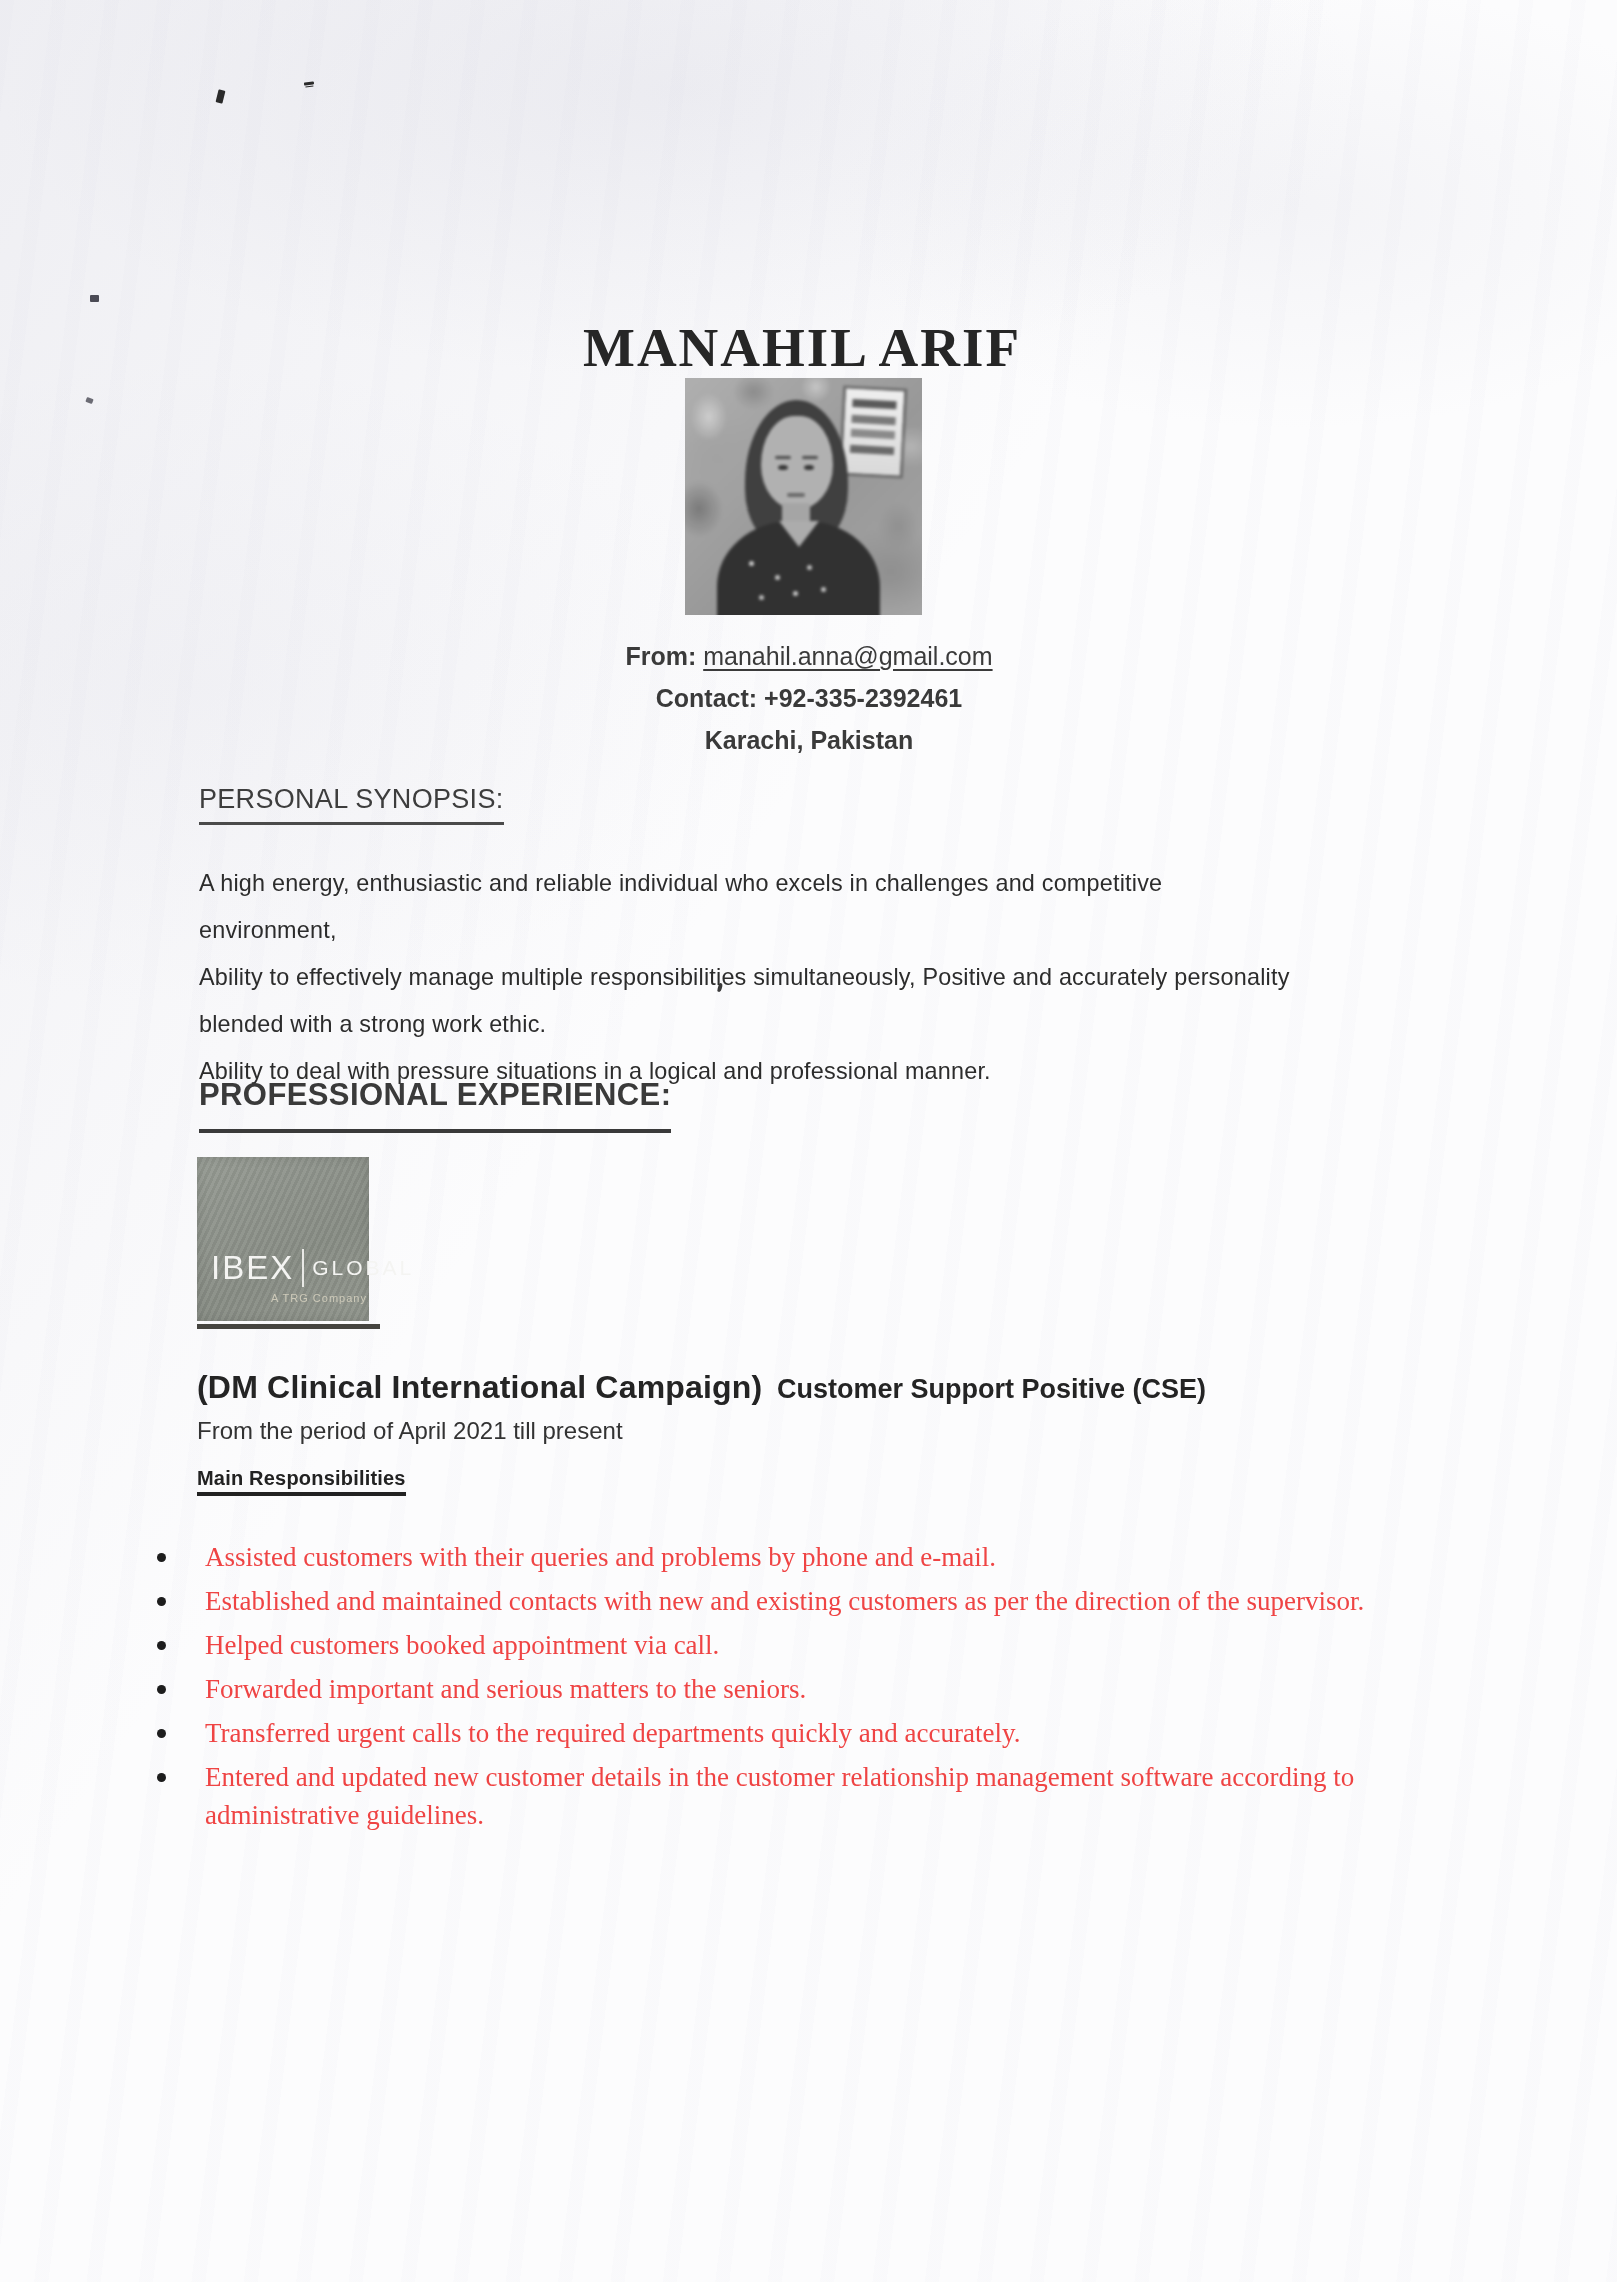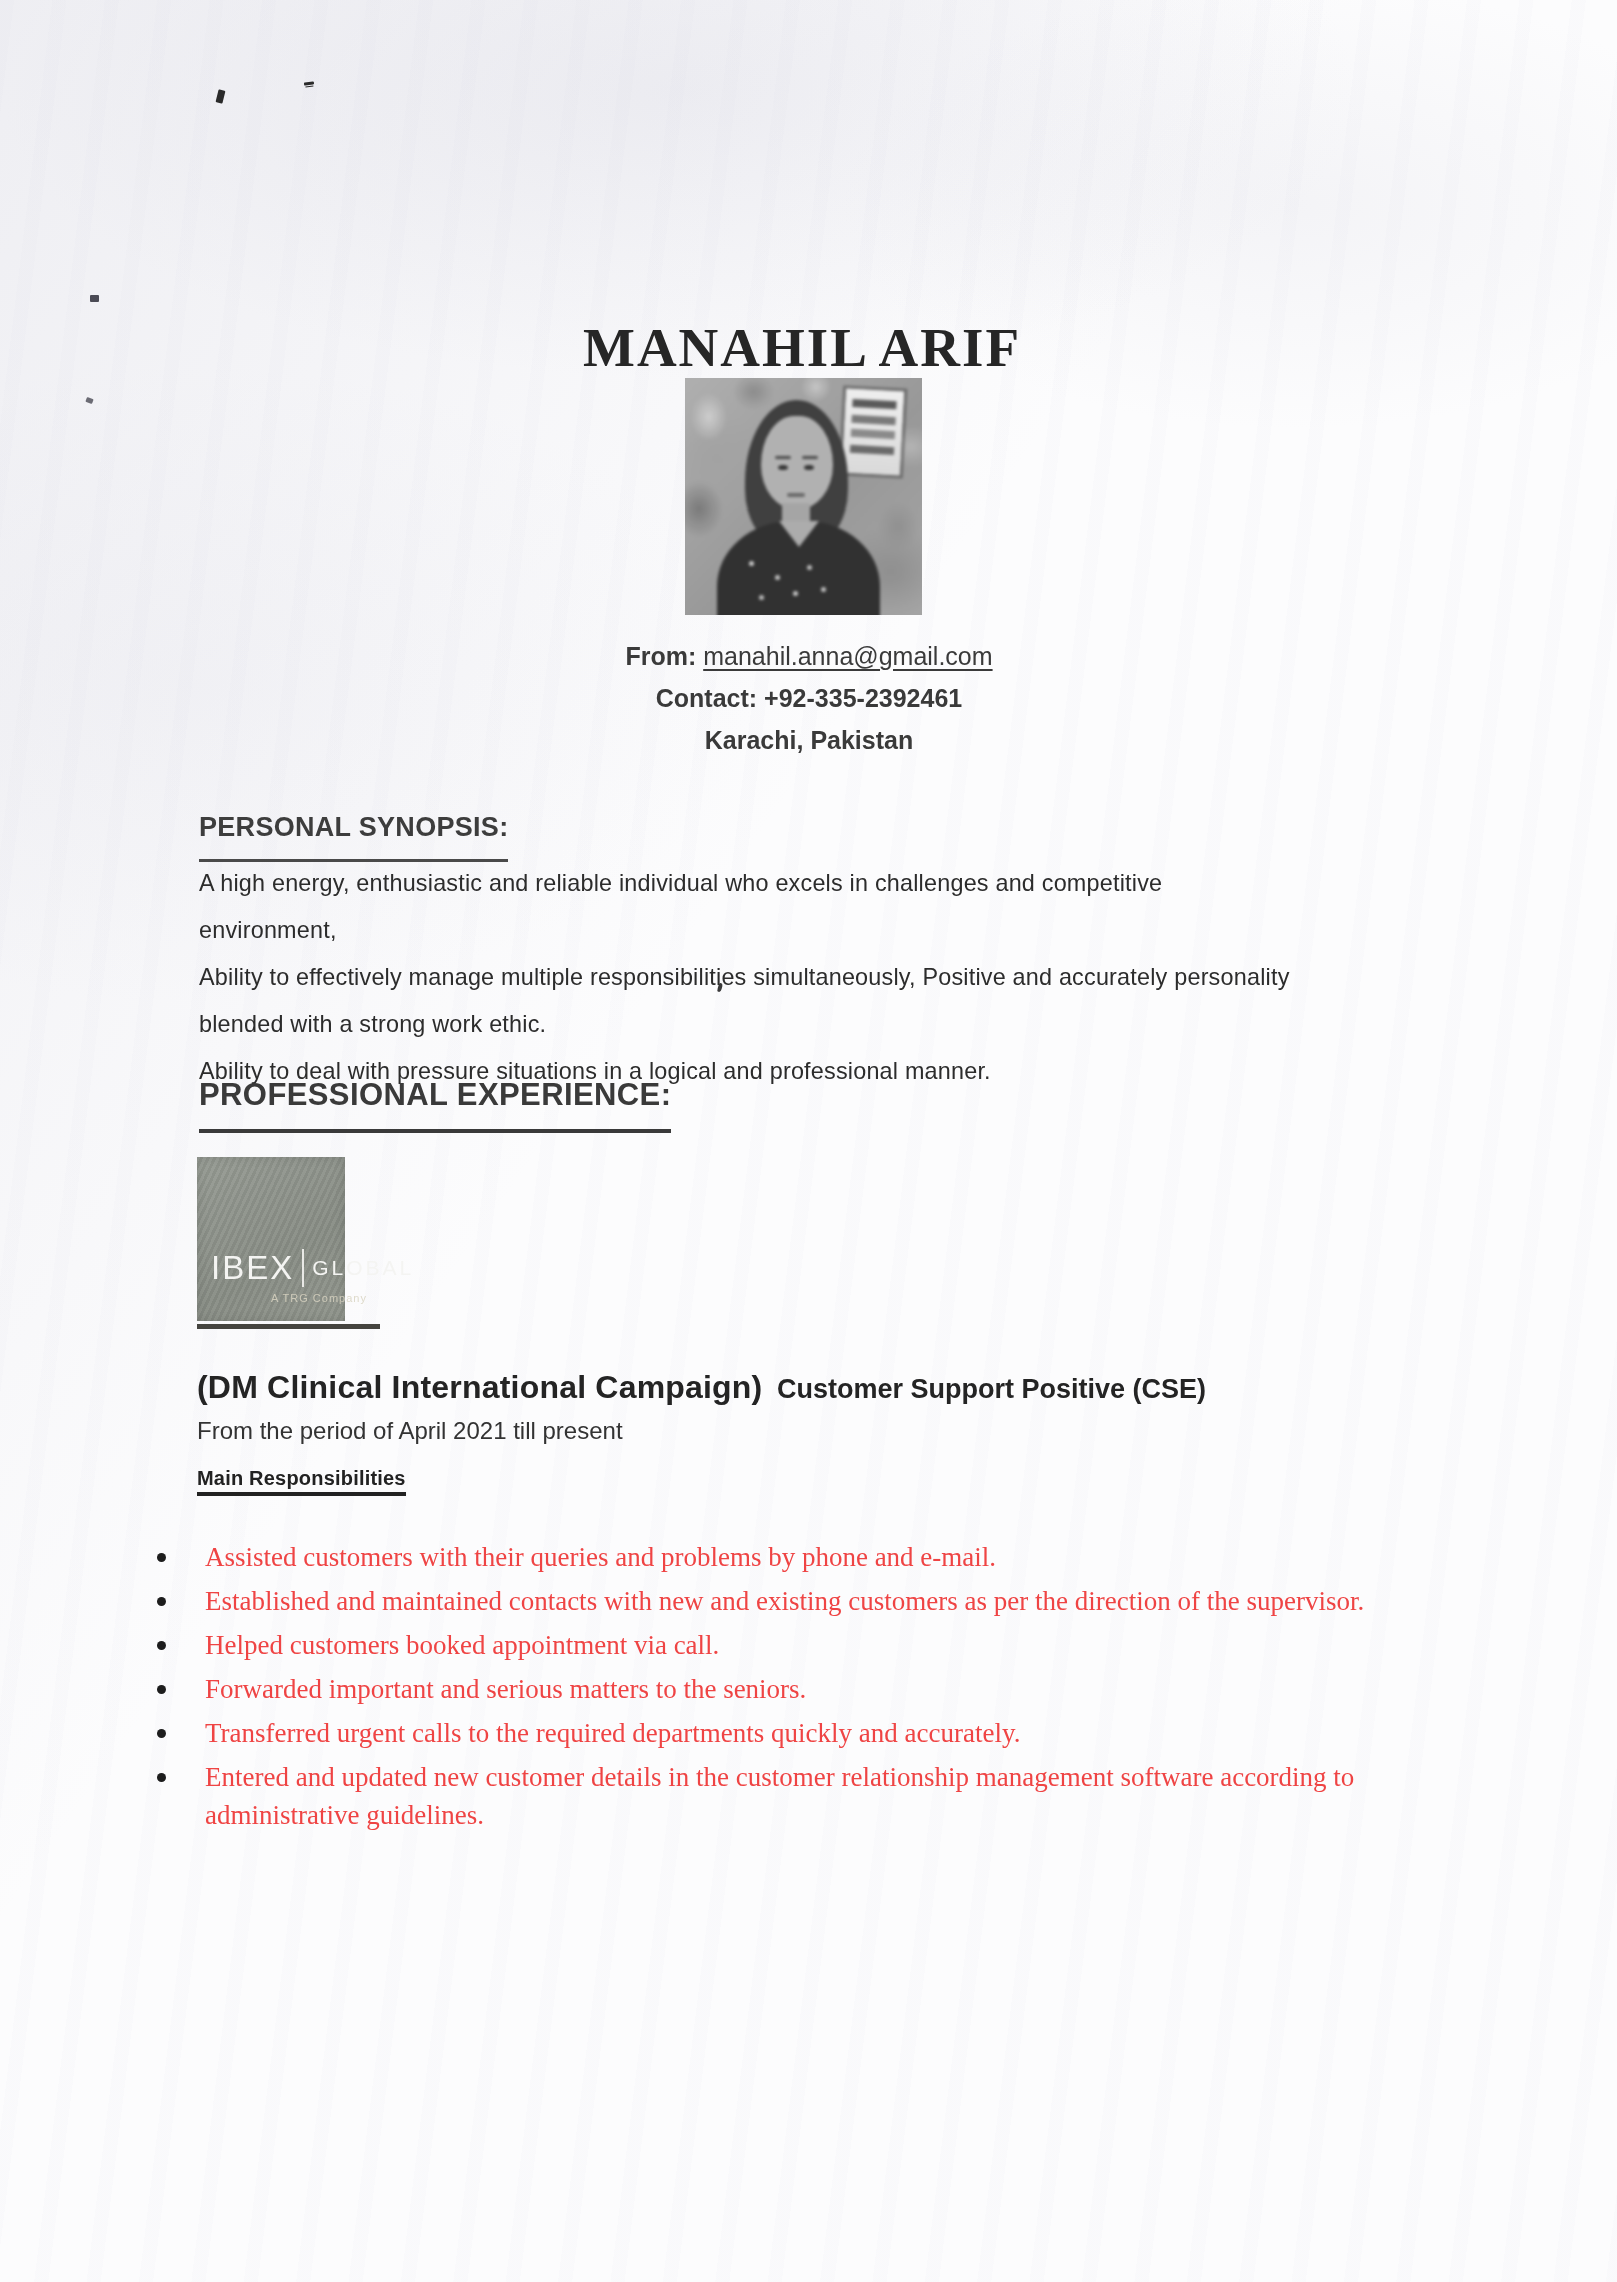--- a/index.html
+++ b/index.html
@@ -101,37 +101,37 @@
   .contact{
     position:absolute;left:0;right:0;top:635px;
     text-align:center;font-size:25px;line-height:42px;color:#3a3a3a;
   }
   .contact .lbl{font-weight:bold;}
   .contact .email{font-weight:normal;text-decoration:underline;text-underline-offset:4px;}
   .contact .bold{font-weight:bold;}
 
   
   .h-synopsis{
-    position:absolute;left:199px;top:812px;
-    font-size:27px;font-weight:bold;color:#3d3d3d;letter-spacing:0.3px;
-    border-bottom:3px solid #4a4a4a;padding-bottom:16px;
+    position:absolute;left:199px;top:784px;
+    font-size:27px;font-weight:normal;color:#3d3d3d;letter-spacing:0.3px;
+    border-bottom:3px solid #4a4a4a;padding-bottom:7px;
   }
   .synopsis{
     position:absolute;left:199px;top:860px;width:1254px;
     font-size:23.4px;line-height:47px;color:#2c2c2c;letter-spacing:0.2px;
   }
   .h-experience{
     position:absolute;left:199px;top:1077px;
     font-size:31px;font-weight:bold;color:#3a3a3a;letter-spacing:0.4px;
     border-bottom:4px solid #3a3a3a;padding-bottom:16px;
   }
 
   
   .logo{
-    position:absolute;left:197px;top:1157px;width:148px;height:164px;
+    position:absolute;left:197px;top:1157px;width:172px;height:164px;
     background:
       repeating-linear-gradient(115deg, rgba(255,255,255,.05) 0 3px, rgba(0,0,0,.04) 3px 6px),
       linear-gradient(150deg,#959a92,#878c84 60%,#8f948b);
     box-shadow:inset 0 0 12px rgba(0,0,0,.12);
   }
   .logo-row{
     position:absolute;left:14px;top:92px;display:flex;align-items:center;
     color:#f4f4f2;white-space:nowrap;
   }
   .logo-ibex{font-size:33px;letter-spacing:2px;font-weight:400;}

